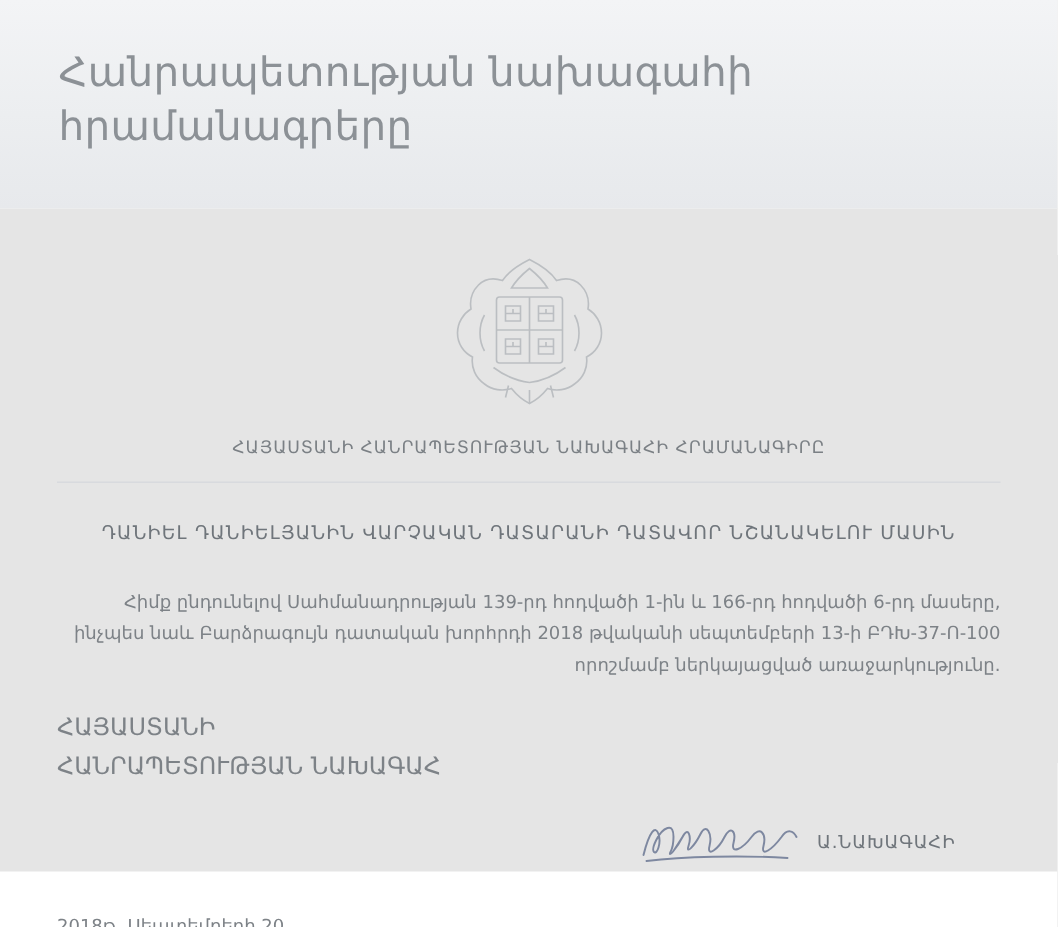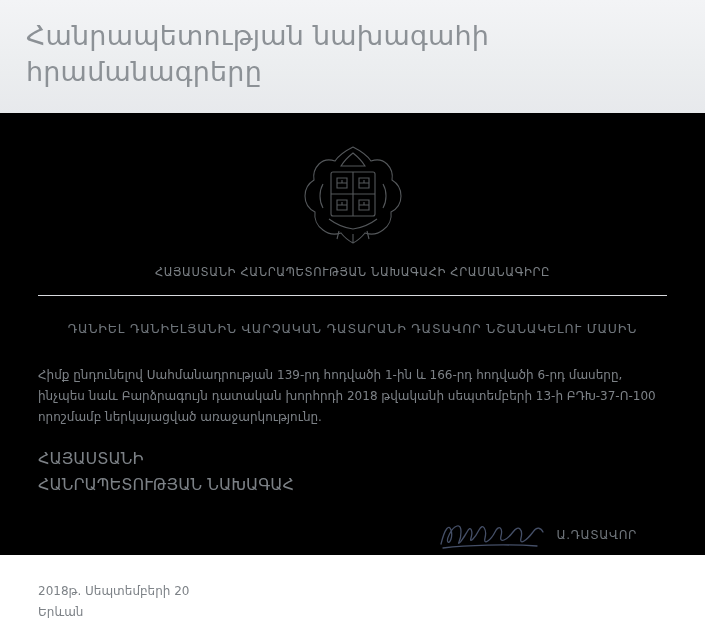--- a/index.html
+++ b/index.html
@@ -16,35 +16,35 @@
   }
 
   
   .page-header {
     width: 100%;
     box-sizing: border-box;
     padding: 14px 22px 18px 22px;
     background: linear-gradient(180deg, #f3f4f6 0%, #eceef0 55%, #e7e9ec 100%);
   }
   .page-header h1 {
-    margin: 4px;
+    margin: 17px;
     font-size: 27px;
     line-height: 1.35;
     font-weight: 400;
     color: #8c9196;
     letter-spacing: 0.2px;
     font-family: "DejaVu Sans", "Liberation Sans", sans-serif;
   }
 
   
   .doc {
     width: 100%;
     box-sizing: border-box;
     padding: 0 38px;
-    background: #000000;
+    background: #e5e5e5;
   }
 
   .emblem-wrap {
     text-align: center;
     padding-top: 26px;
   }
   .emblem {
     display: inline-block;
     width: 120px;
     height: 112px;
@@ -75,21 +75,21 @@
     letter-spacing: 0.8px;
     line-height: 1.7;
     margin: 0 26px 26px 26px;
   }
 
   .para {
     font-size: 12px;
     line-height: 1.75;
     color: #7d8287;
     margin: 0 0 18px 0;
-    text-align: left;
+    text-align: right;
   }
 
   .sig-block {
     font-size: 16px;
     line-height: 1.6;
     color: #7d8287;
     margin: 0 0 6px 0;
     white-space: pre-line;
   }
 
@@ -180,20 +180,20 @@
         <g fill="none" stroke="#5c6a8a" stroke-width="1.3" stroke-linecap="round">
           <path d="M4 26 C8 10 12 6 14 12 C16 18 13 26 11 24 C9 22 14 10 20 8
                    C26 6 24 20 22 24 C20 28 26 22 30 14 C34 6 36 14 34 20
                    C32 26 38 20 42 12 C46 4 50 12 48 20 C46 28 54 22 58 14
                    C62 6 66 10 64 18 C62 26 70 22 76 14 C82 6 86 12 84 20
                    C82 28 90 22 96 14 C100 8 104 10 106 14"></path>
           <path d="M6 30 C30 27 70 26 100 28"></path>
         </g>
       </svg>
     </span>
-    <span class="signer-name">Ա.ԴԱՏԱՎՈՐ</span>
+    <span class="signer-name">Ա.ՆԱԽԱԳԱՀԻ</span>
   </div>
 
 </div>
 
 <div class="footer-block">2018թ. Սեպտեմբերի 20
 Երևան
 ՆՀ-412-Ա</div>
 
 </body></html>

